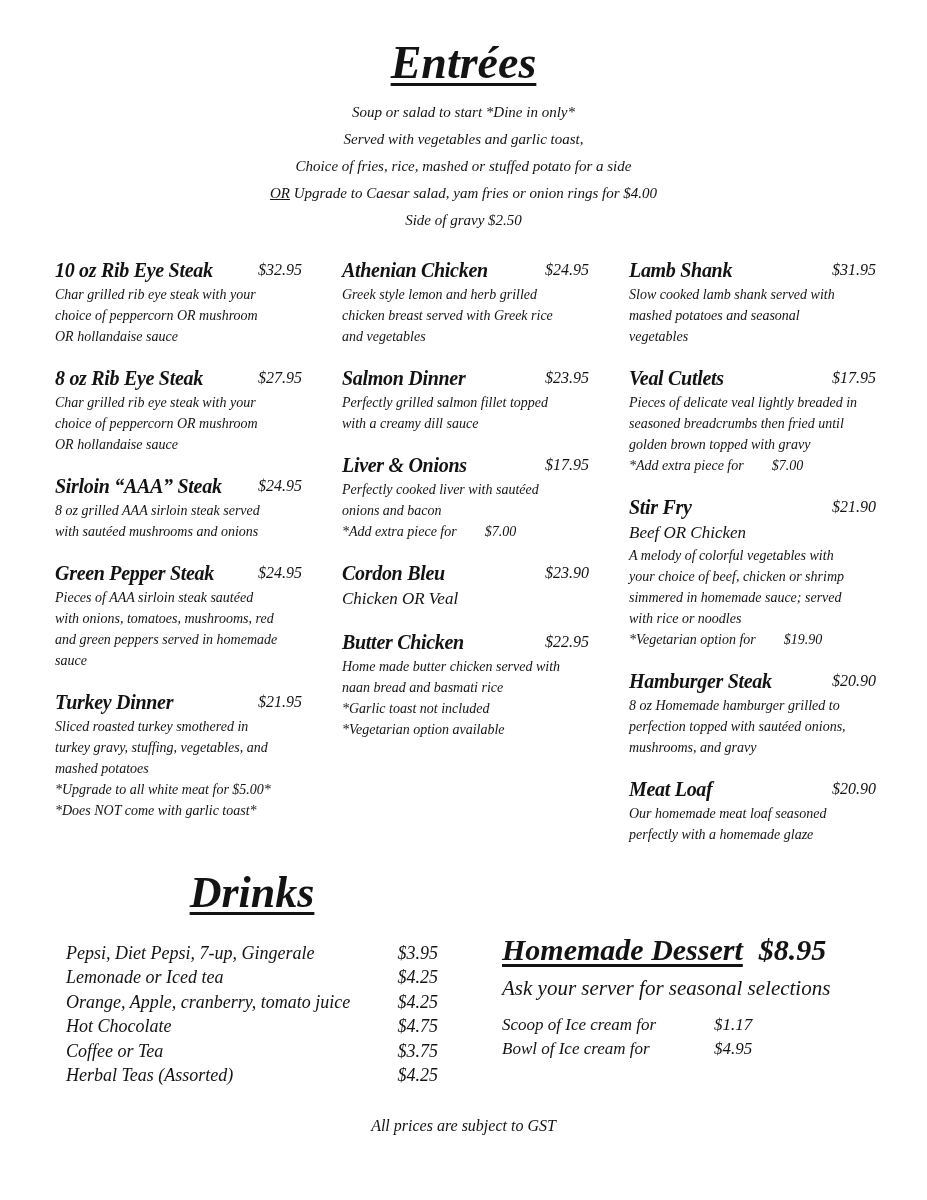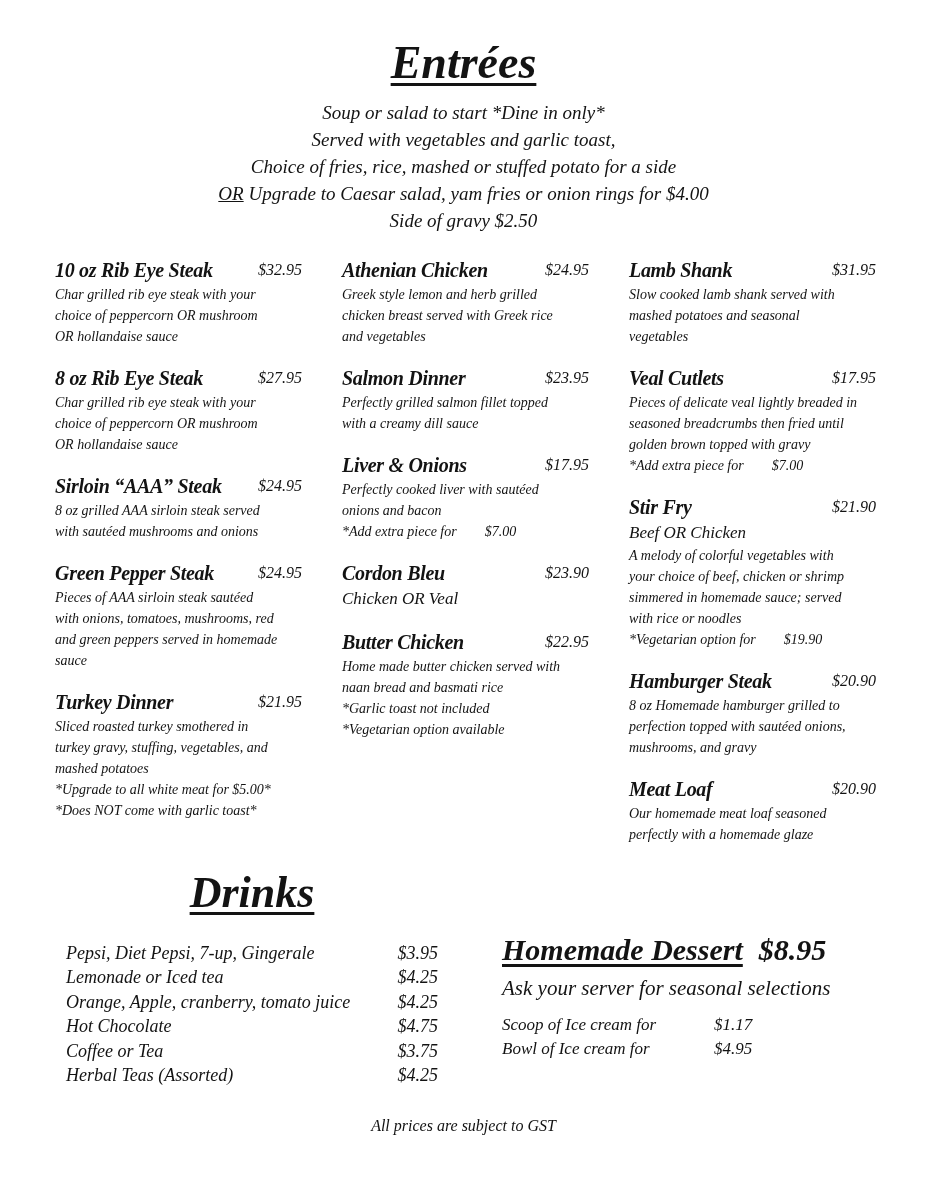--- a/index.html
+++ b/index.html
@@ -6,21 +6,21 @@
   body{
     width:927px;height:1200px;
     background:#ffffff;color:#131313;
     font-family:"Liberation Serif", serif;
     font-style:italic;
     position:relative;overflow:hidden;
   }
   
   .page-title{ text-align:center; margin-top:38px; font-size:46px; font-weight:bold; line-height:1.1; }
   .page-title .underlined{ text-decoration:underline; text-decoration-thickness:3px; text-underline-offset:5px; }
-  .intro{ text-align:center; font-size:19px; line-height:27px; margin-top:10px; }
+  .intro{ text-align:center; font-size:15px; line-height:27px; margin-top:10px; }
   .intro .u{ text-decoration:underline; }
   
   .columns{ display:flex; margin:22px 0 0 55px; gap:40px; }
   .col{ width:247px; flex:none; }
   .item{ margin-bottom:17px; }
   .item-head{ display:flex; justify-content:space-between; align-items:center; line-height:28px; }
   .item-name{ font-weight:bold; font-size:20px; white-space:nowrap; letter-spacing:-0.3px; }
   .item-price{ font-size:16px; padding-left:6px; }
   .item-sub{ font-size:17px; line-height:24px; }
   .item-desc{ font-size:14px; line-height:21px; white-space:pre; }

